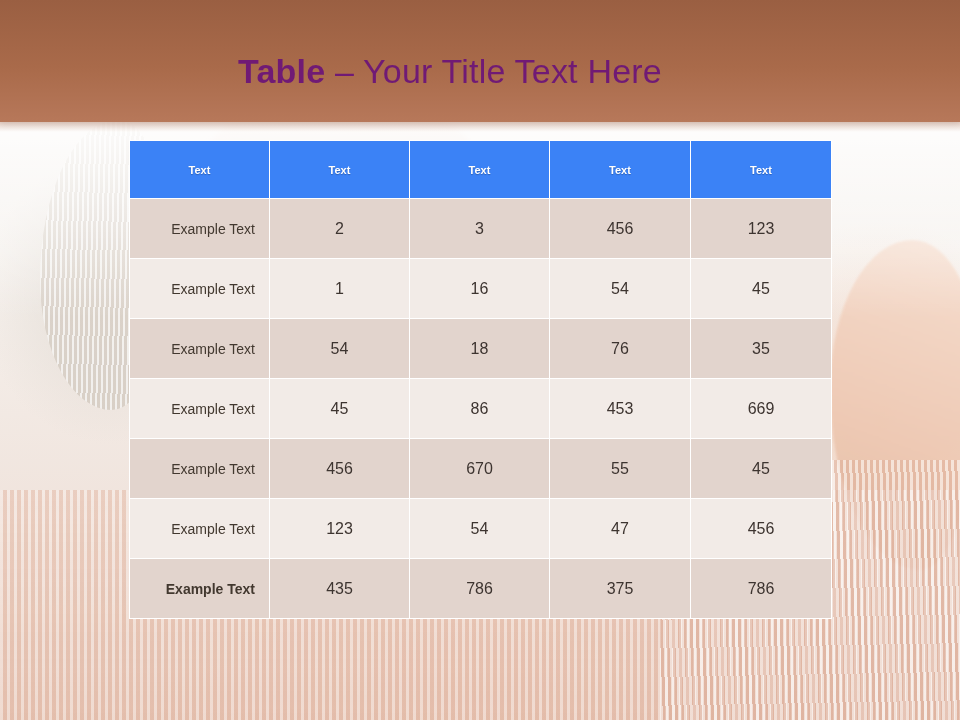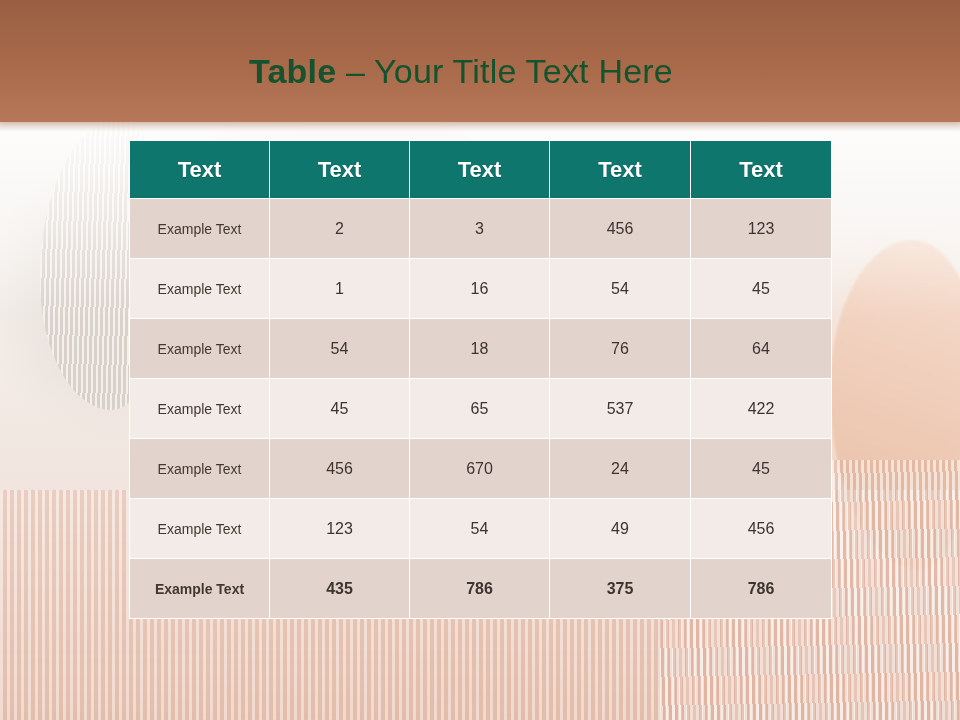--- a/index.html
+++ b/index.html
@@ -110,24 +110,24 @@
     content: "";
     position: absolute;
     left: 0;
     bottom: -10px;
     width: 960px;
     height: 10px;
     background: linear-gradient(180deg, rgba(183,120,90,0.35) 0%, rgba(183,120,90,0) 100%);
   }
   .slide-title {
     position: absolute;
-    left: 249px;
+    left: 238px;
     top: 52px;
     font-size: 34px;
-    color: #14532d;
+    color: #701a75;
     letter-spacing: 0.2px;
     white-space: nowrap;
   }
   .slide-title .strong {
     font-weight: bold;
   }
   .slide-title .light {
     font-weight: normal;
   }
 
@@ -147,44 +147,44 @@
   table.data-table td {
     height: 59px;
     padding: 0 14px;
     font-size: 15px;
     color: #3d3430;
     text-align: center;
     vertical-align: middle;
     border: 1px solid #ffffff;
   }
   table.data-table th {
-    background: #0f766e;
+    background: #3b82f6;
     color: #ffffff;
-    font-size: 22px;
+    font-size: 11px;
     font-weight: bold;
     text-shadow: 0 1px 1px rgba(0,0,0,0.25);
     height: 57px;
     border-color: #ffffff;
   }
   table.data-table col.c0 { width: 140px; }
   table.data-table col.c1 { width: 140px; }
   table.data-table col.c2 { width: 140px; }
   table.data-table col.c3 { width: 141px; }
   table.data-table col.c4 { width: 141px; }
 
   table.data-table td.label-cell {
-    text-align: center;
+    text-align: right;
     font-size: 14px;
     color: #42382f;
   }
   tr.row-odd td { background: #e2d4cd; }
   tr.row-even td { background: #f2ebe7; }
   tr.row-total td {
     background: #e2d4cd;
-    font-weight: bold;
+    font-weight: normal;
   }
   tr.row-total td.label-cell { font-weight: bold; }
   table.data-table td.num { font-size: 16px; }
 </style>
 </head>
 <body>
 
 <div class="slide">
 
   <div class="photo-bg"></div>
@@ -232,41 +232,41 @@
           <td class="num">1</td>
           <td class="num">16</td>
           <td class="num">54</td>
           <td class="num">45</td>
         </tr>
         <tr class="row-odd">
           <td class="label-cell">Example Text</td>
           <td class="num">54</td>
           <td class="num">18</td>
           <td class="num">76</td>
-          <td class="num">64</td>
+          <td class="num">35</td>
         </tr>
         <tr class="row-even">
           <td class="label-cell">Example Text</td>
           <td class="num">45</td>
-          <td class="num">65</td>
-          <td class="num">537</td>
-          <td class="num">422</td>
+          <td class="num">86</td>
+          <td class="num">453</td>
+          <td class="num">669</td>
         </tr>
         <tr class="row-odd">
           <td class="label-cell">Example Text</td>
           <td class="num">456</td>
           <td class="num">670</td>
-          <td class="num">24</td>
+          <td class="num">55</td>
           <td class="num">45</td>
         </tr>
         <tr class="row-even">
           <td class="label-cell">Example Text</td>
           <td class="num">123</td>
           <td class="num">54</td>
-          <td class="num">49</td>
+          <td class="num">47</td>
           <td class="num">456</td>
         </tr>
         <tr class="row-total">
           <td class="label-cell">Example Text</td>
           <td class="num">435</td>
           <td class="num">786</td>
           <td class="num">375</td>
           <td class="num">786</td>
         </tr>
       </tbody>

